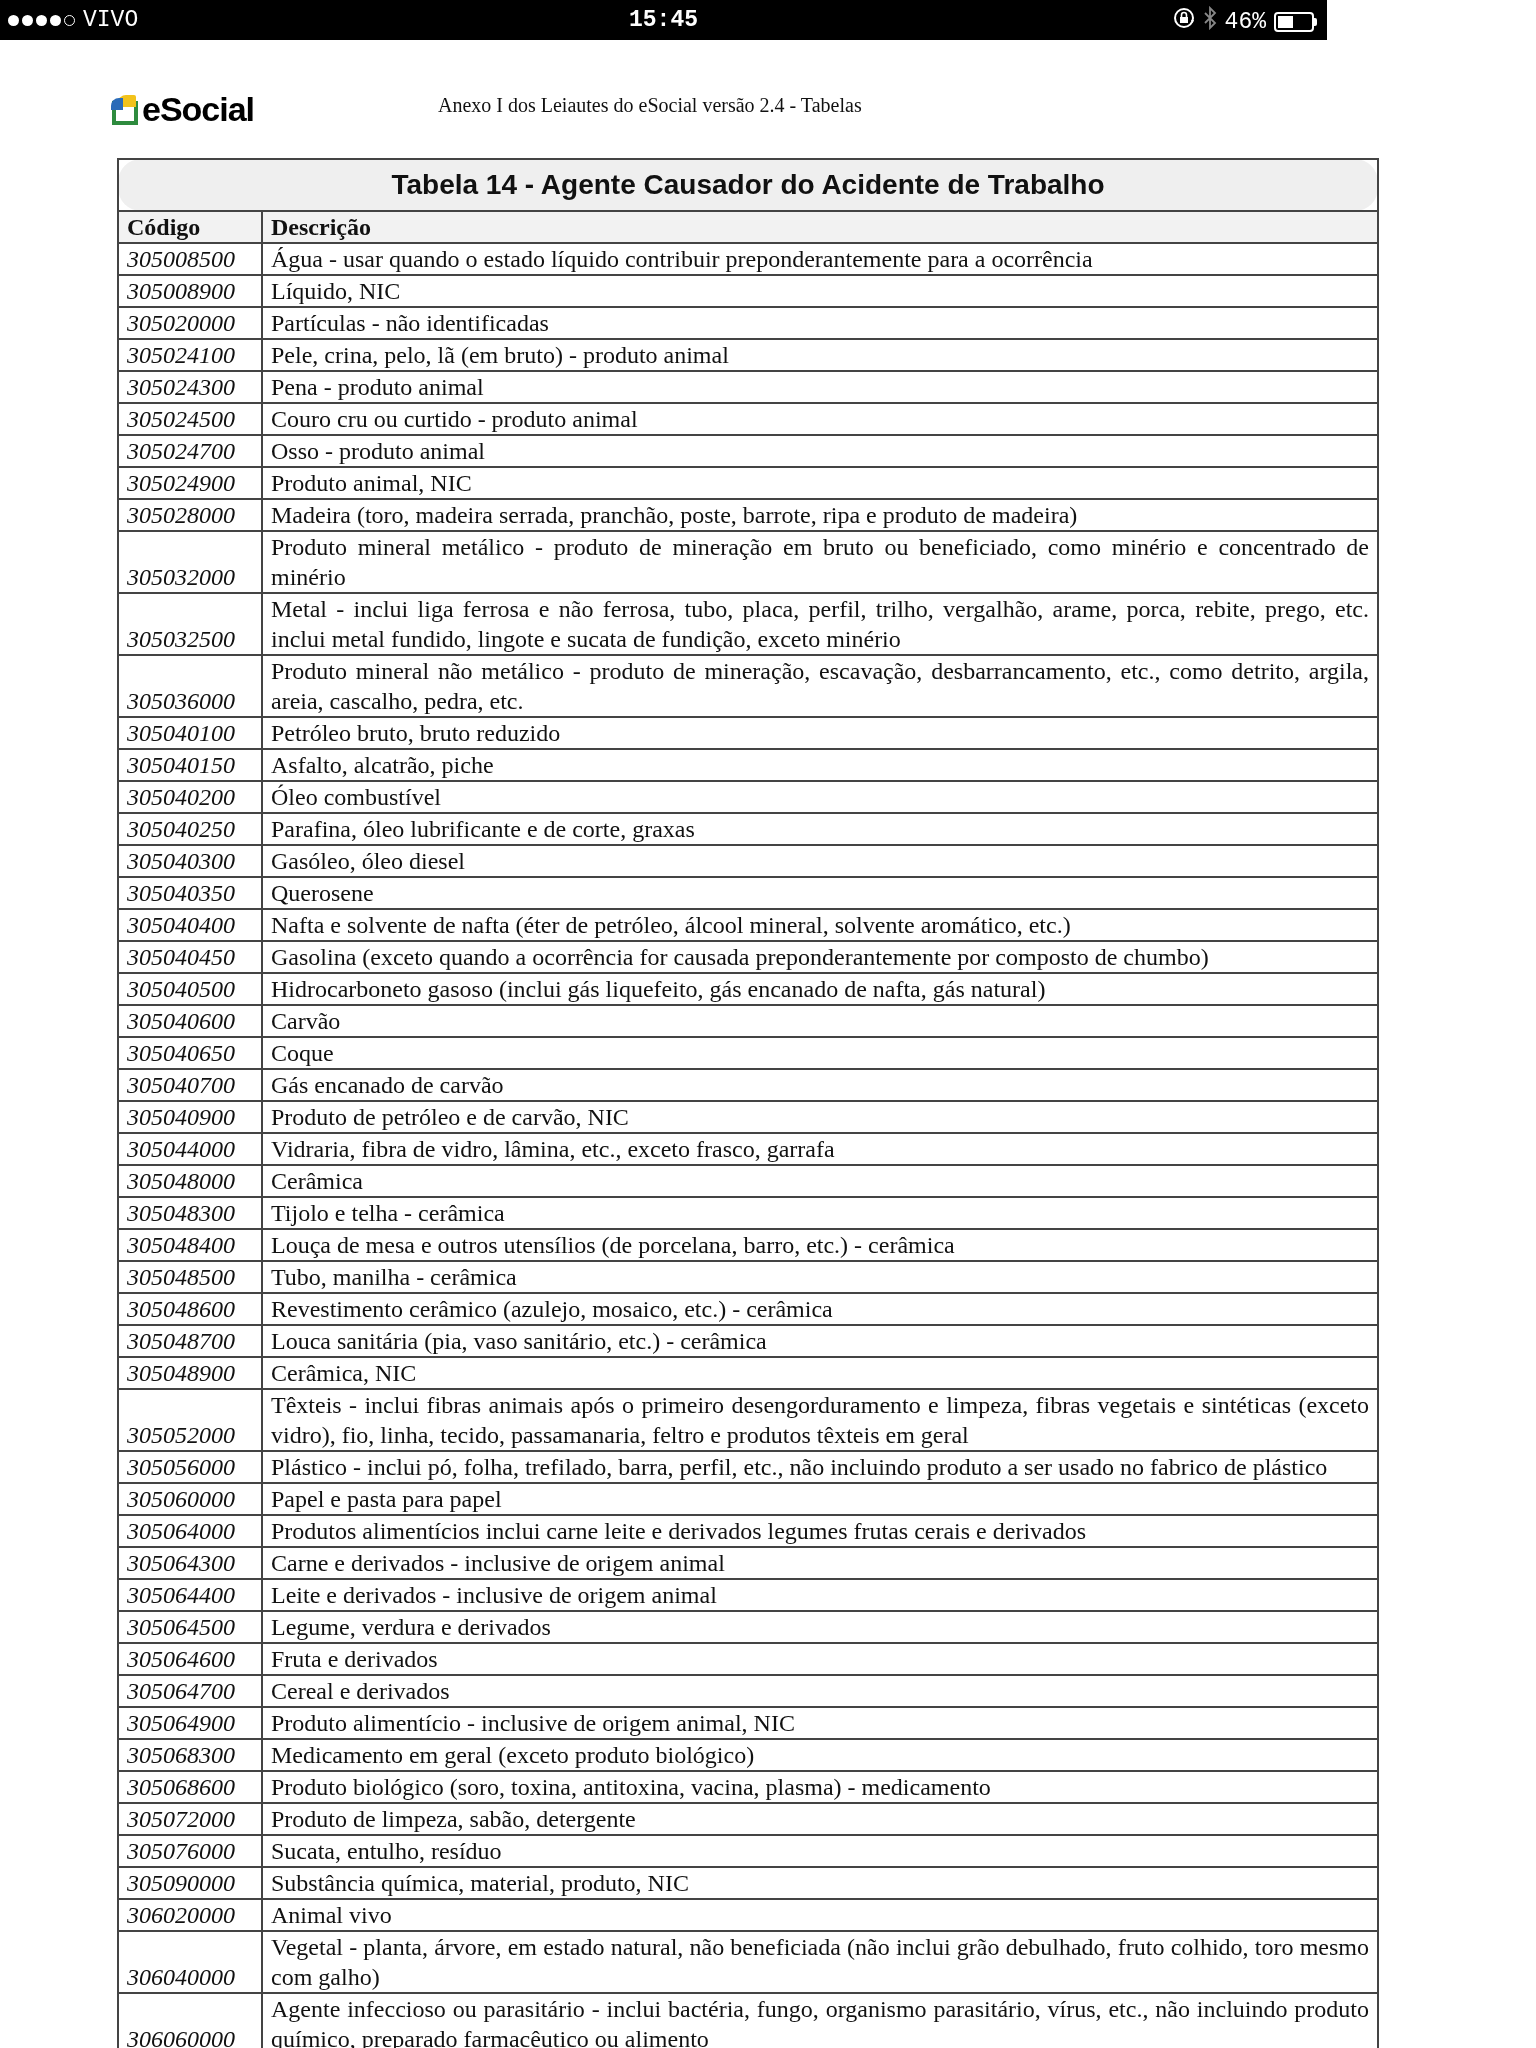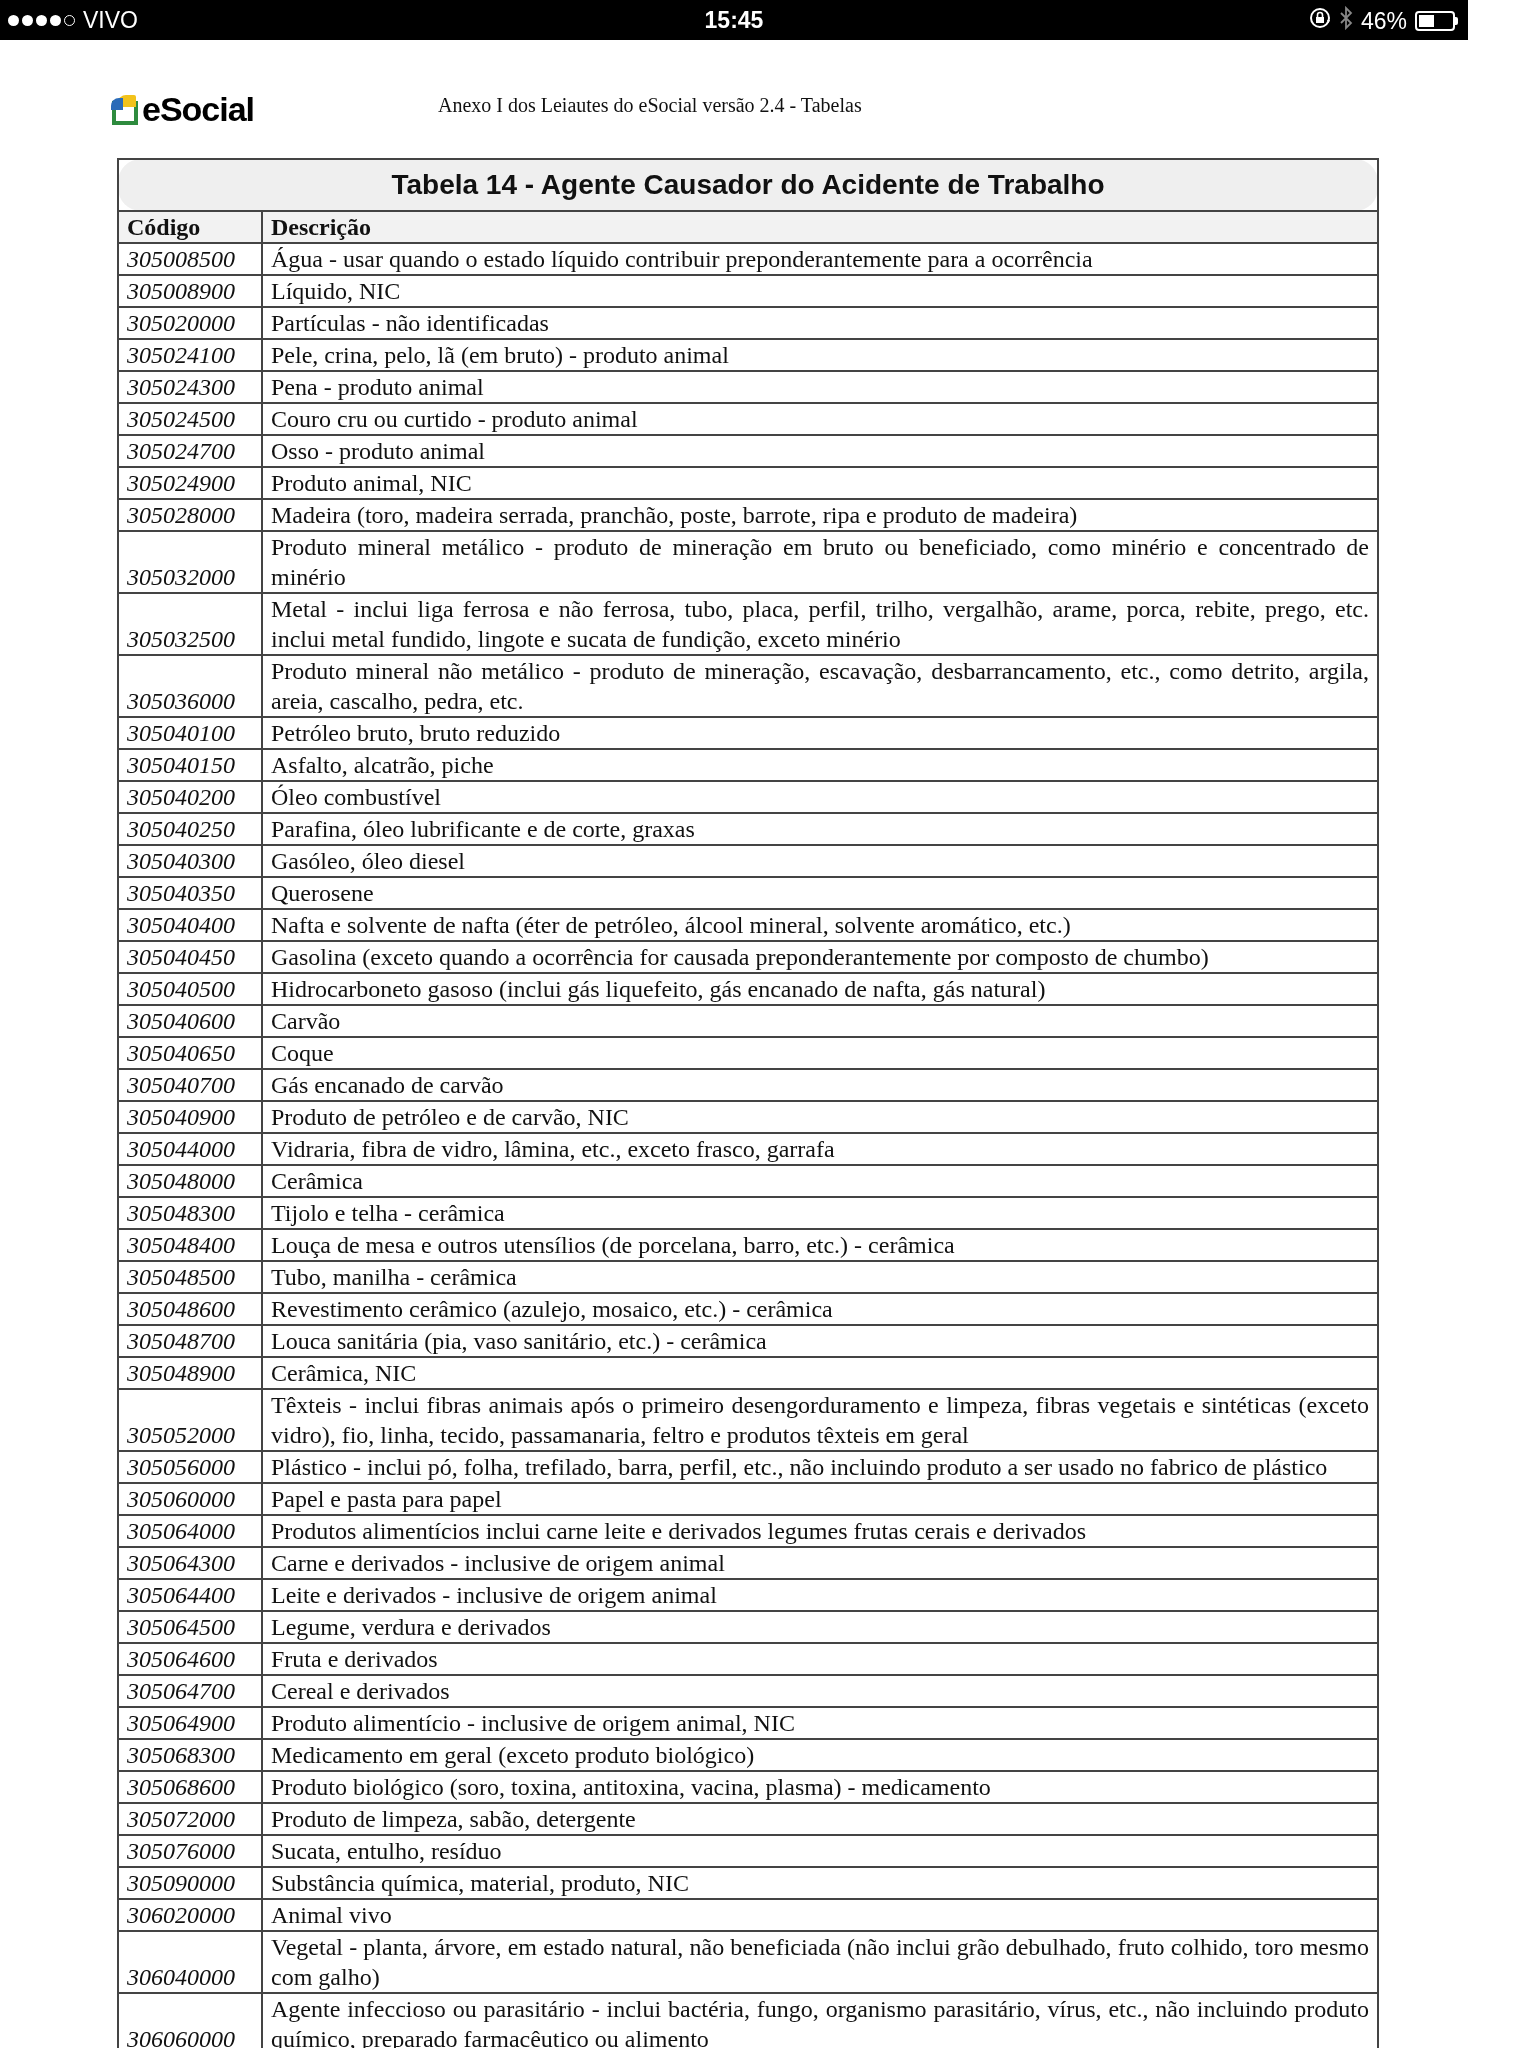--- a/index.html
+++ b/index.html
@@ -1,17 +1,17 @@
 <!DOCTYPE html>
 <html><head>
 <meta charset="utf-8">
 <style>
   html, body { margin: 0; padding: 0; }
   body { width: 1536px; height: 2048px; background: #ffffff; overflow: hidden; position: relative; font-family: "Liberation Serif", serif; color: #111; }
-  .statusbar { position: absolute; top: 0; left: 0; width: 1468px; height: 40px; background: #000; color: #fff; font-family: Liberation Sans, sans-serif; font-size: 23px; }
+  .statusbar { position: absolute; top: 0; left: 0; width: 1327px; height: 40px; background: #000; color: #fff; font-family: Liberation Mono, monospace; font-size: 23px; }
   .sb-left { position: absolute; left: 8px; top: 7px; display: flex; align-items: center; gap: 8px; }
   .signal { display: flex; gap: 3px; align-items: center; }
   .dot { width: 11px; height: 11px; border-radius: 50%; background: #fff; box-sizing: border-box; }
   .dot.empty { background: transparent; border: 1.5px solid #fff; }
   .sb-time { position: absolute; left: 0; right: 0; top: 7px; text-align: center; font-weight: bold; }
   .sb-right { position: absolute; right: 10px; top: 6px; display: flex; align-items: center; gap: 8px; }
   .battery { width: 40px; height: 20px; border: 2px solid #fff; border-radius: 4px; box-sizing: border-box; position: relative; padding: 2px; }
   .battery-fill { height: 100%; background: #fff; }
   .battery-tip { width: 3px; height: 8px; background: #fff; border-radius: 0 2px 2px 0; margin-left: -6px; }
 

